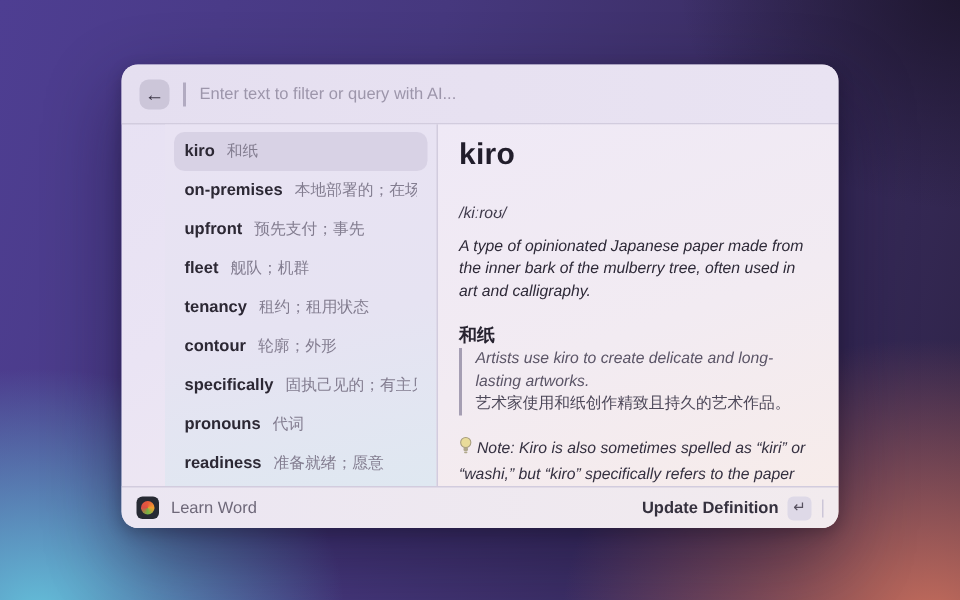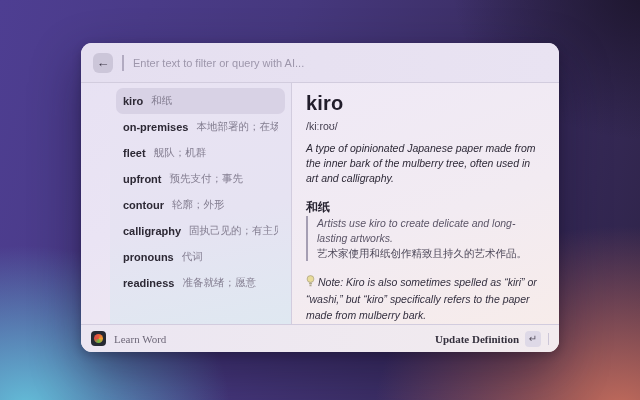--- a/index.html
+++ b/index.html
@@ -53,41 +53,40 @@
   }
   .row.selected { background:#d8d2e5; }
   .row .word { font-size:11px; font-weight:600; color:#2c2834; white-space:nowrap; }
   .row .trans { font-size:10.5px; color:#837d90; white-space:nowrap; overflow:hidden; }
 
   .detail {
     flex:1; padding:9px 14px 0 14px; overflow:hidden;
     background:linear-gradient(160deg,#efe9f6 0%, #f2ebf2 55%, #f7ecea 100%);
   }
   .d-title { font-size:20px; font-weight:700; color:#211d2b; letter-spacing:.2px; }
-  .d-pron  { margin-top:5px; font-size:10.5px; color:#413c4d; }
+  .d-pron  { margin-top:21px; font-size:10.5px; font-style:italic; color:#413c4d; }
   .d-def   { margin-top:9px; font-size:10.5px; font-style:italic; color:#2e2a38; line-height:1.45; max-width:276px; }
   .d-zh-head { margin-top:12px; font-size:12px; font-weight:700; color:#272330; }
   .quote {
     border-left:2px solid #a59eb3; padding-left:9px;
     font-size:10.5px; color:#5b5567; line-height:1.45; max-width:276px;
   }
   .quote.en { font-style:italic; }
   .quote.zh { color:#4d4859; }
   .d-note {
     margin-top:14px; font-size:10.5px; font-style:italic; color:#343040;
     line-height:1.5; max-width:282px;
   }
   .bulb-icon { display:inline-block; vertical-align:-1px; margin-right:3px; }
 
   
   .footer {
     height:28px; flex:0 0 28px; border-top:1px solid #d2ccde;
     display:flex; align-items:center; justify-content:space-between; padding:6px 10px;
     background:linear-gradient(90deg,#ebe6f2,#f2ebee);
-    font-family:Liberation Serif, serif;
   }
   .f-left { display:flex; align-items:center; gap:8px; }
   .app-icon {
     width:15px; height:15px; border-radius:4px; background:#262a33; position:relative; flex:0 0 15px;
   }
   .app-icon::after {
     content:""; position:absolute; inset:3px; border-radius:50%;
     background:conic-gradient(#e8593c,#f0a030,#6fb644,#d94f46,#e8593c);
   }
   .app-name { font-size:11px; color:#6e6879; }
@@ -121,33 +120,37 @@
       <div class="sidebar">
         <div class="row selected">
           <span class="word">kiro</span>
           <span class="trans">和纸</span>
         </div>
         <div class="row">
           <span class="word">on-premises</span>
           <span class="trans">本地部署的；在场所内的</span>
         </div>
         <div class="row">
+          <span class="word">upfront</span>
+          <span class="trans">预先支付；事先</span>
+        </div>
+        <div class="row">
           <span class="word">fleet</span>
           <span class="trans">舰队；机群</span>
         </div>
         <div class="row">
-          <span class="word">upfront</span>
-          <span class="trans">预先支付；事先</span>
+          <span class="word">tenancy</span>
+          <span class="trans">租约；租用状态</span>
         </div>
         <div class="row">
           <span class="word">contour</span>
           <span class="trans">轮廓；外形</span>
         </div>
         <div class="row">
-          <span class="word">calligraphy</span>
+          <span class="word">specifically</span>
           <span class="trans">固执己见的；有主见的</span>
         </div>
         <div class="row">
           <span class="word">pronouns</span>
           <span class="trans">代词</span>
         </div>
         <div class="row">
           <span class="word">readiness</span>
           <span class="trans">准备就绪；愿意</span>
         </div>

